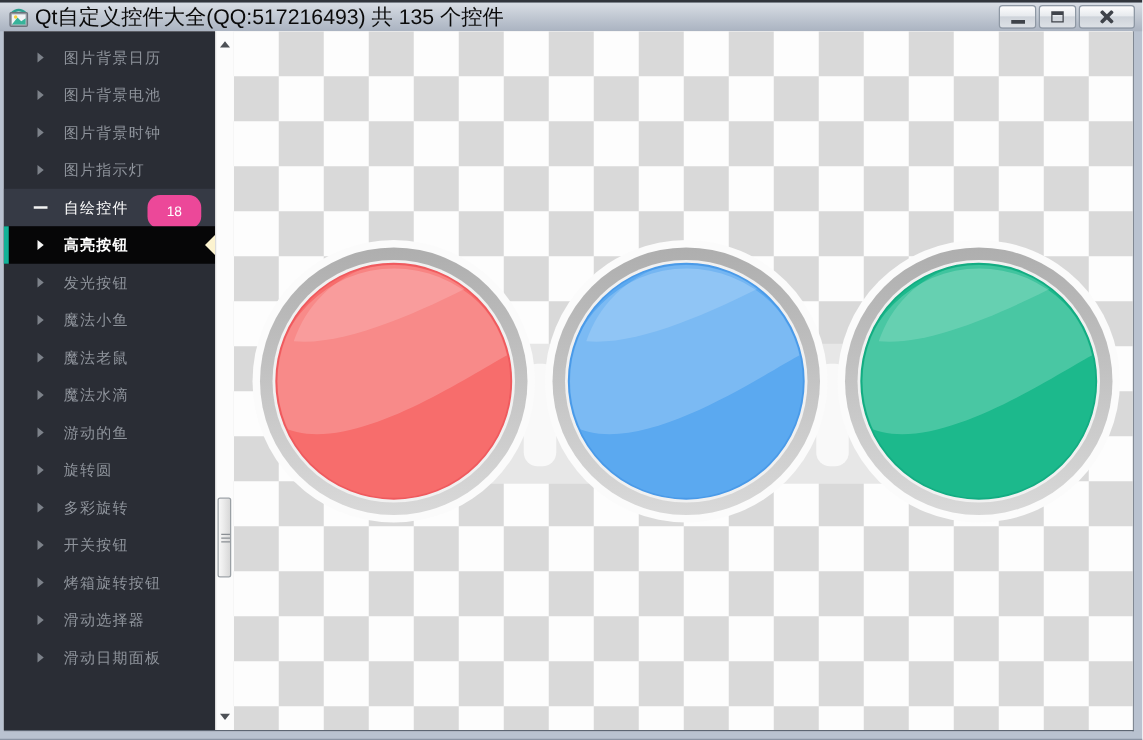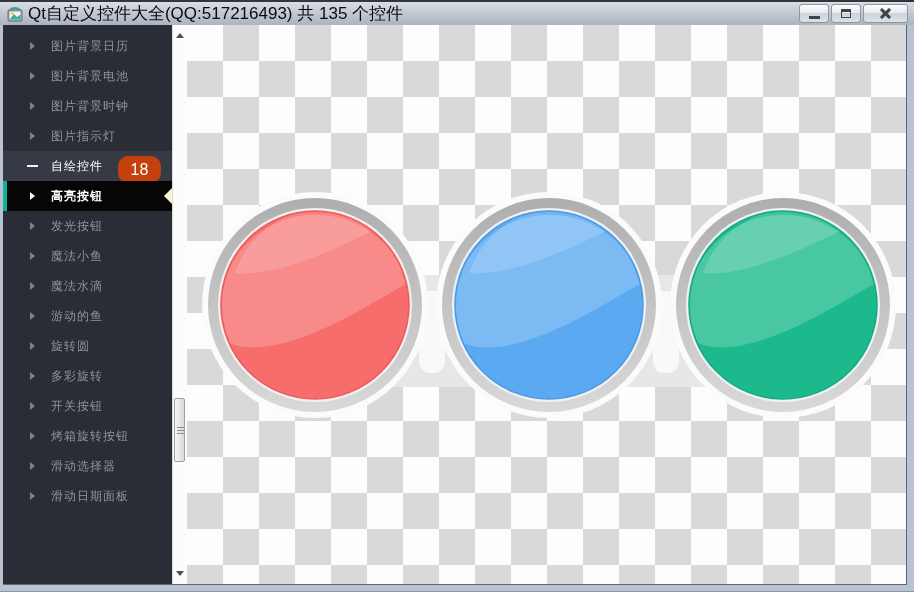--- a/index.html
+++ b/index.html
@@ -53,21 +53,21 @@
   }
   .item .arr {
     position:absolute; left:27px; width:0; height:0;
     border-left:5px solid #7d828a; border-top:4px solid transparent; border-bottom:4px solid transparent;
   }
   .item .lbl { position:absolute; left:48px; letter-spacing:1px; }
   .item.exp { background:#363a45; color:#ffffff; }
   .item.exp .minus { position:absolute; left:24px; width:11px; height:2px; background:#f2f2f2; }
   .badge {
     position:absolute; left:115px; top:5px; width:43px; height:27px;
-    background:#c2410c; border-radius:10px; color:#fff; font-size:16px;
+    background:#ec4899; border-radius:10px; color:#fff; font-size:11px;
     display:flex; align-items:center; justify-content:center;
   }
   .item.sel { background:#060607; color:#ffffff; font-weight:bold; }
   .item.sel .arr { border-left-color:#f5f5f5; }
   .accent-bar { position:absolute; left:0; top:0; width:4px; height:30px; background:#12b298; }
   .marker {
     position:absolute; right:0; top:7px; width:0; height:0;
     border-right:8px solid #fcf3cf; border-top:8px solid transparent; border-bottom:8px solid transparent;
   }
   
@@ -157,20 +157,24 @@
       <div class="item">
           <span class="arr"></span>
           <span class="lbl">发光按钮</span>
         </div>
       <div class="item">
           <span class="arr"></span>
           <span class="lbl">魔法小鱼</span>
         </div>
       <div class="item">
           <span class="arr"></span>
+          <span class="lbl">魔法老鼠</span>
+        </div>
+      <div class="item">
+          <span class="arr"></span>
           <span class="lbl">魔法水滴</span>
         </div>
       <div class="item">
           <span class="arr"></span>
           <span class="lbl">游动的鱼</span>
         </div>
       <div class="item">
           <span class="arr"></span>
           <span class="lbl">旋转圆</span>
         </div>

